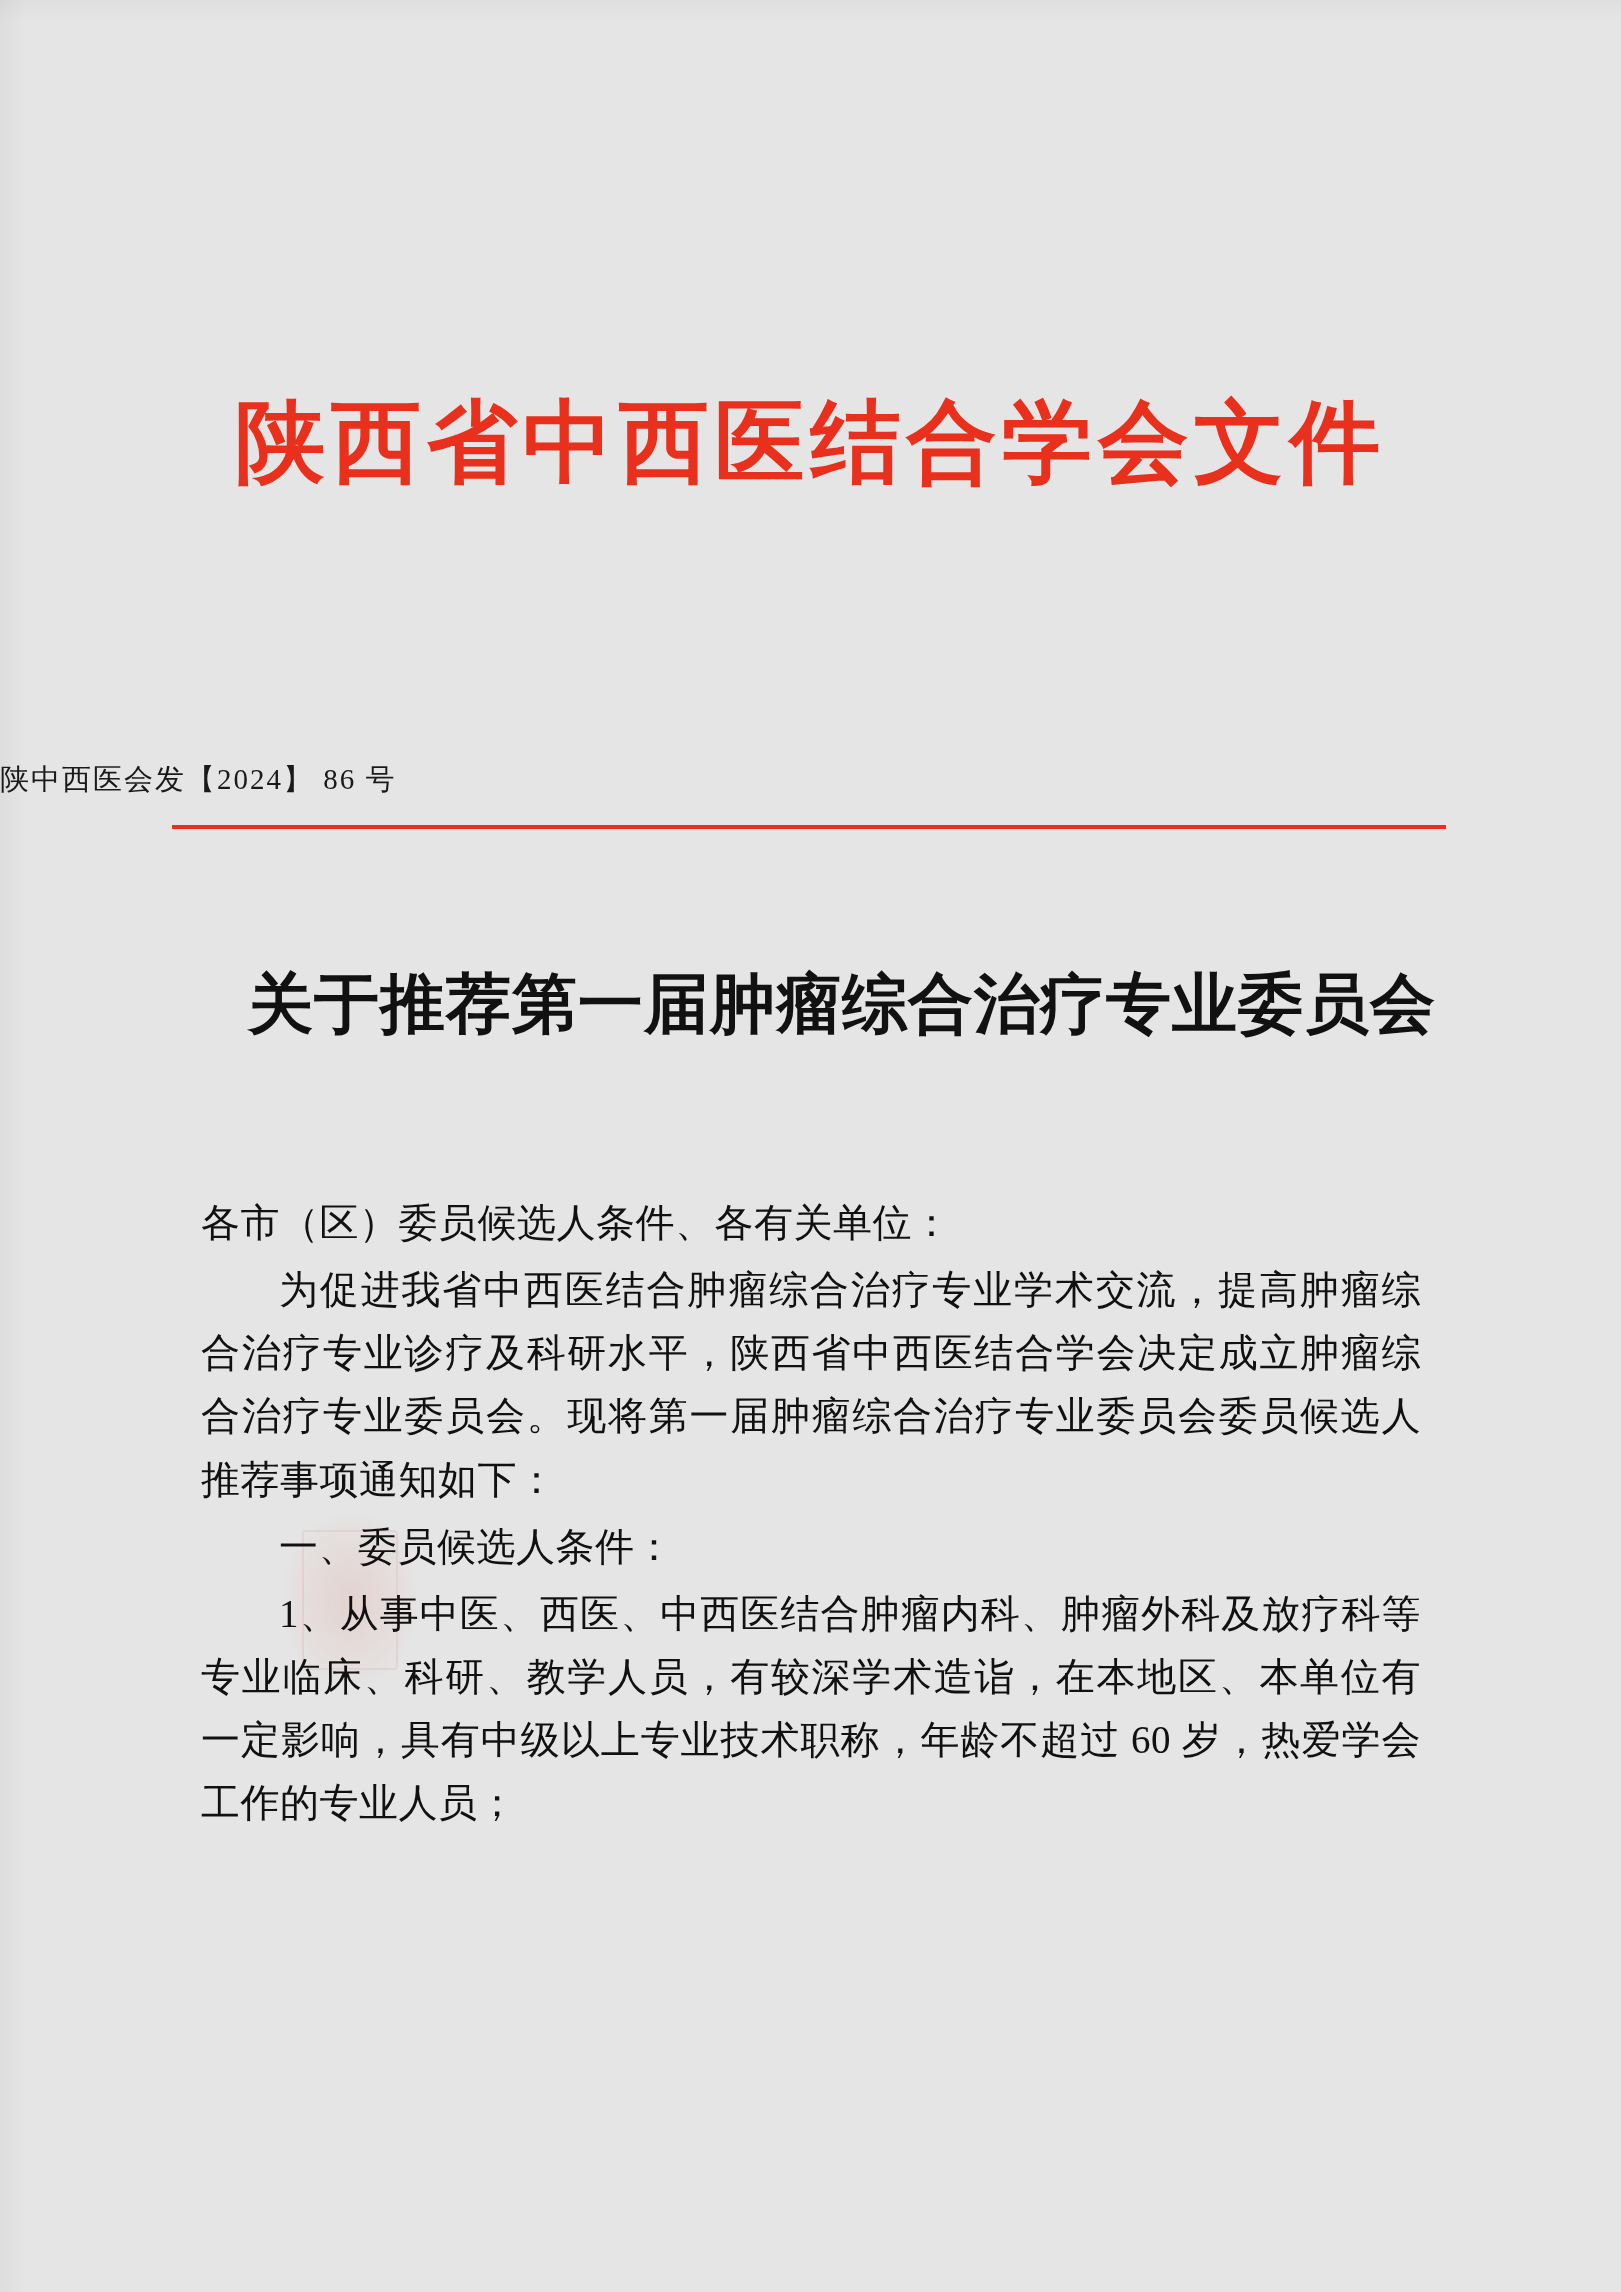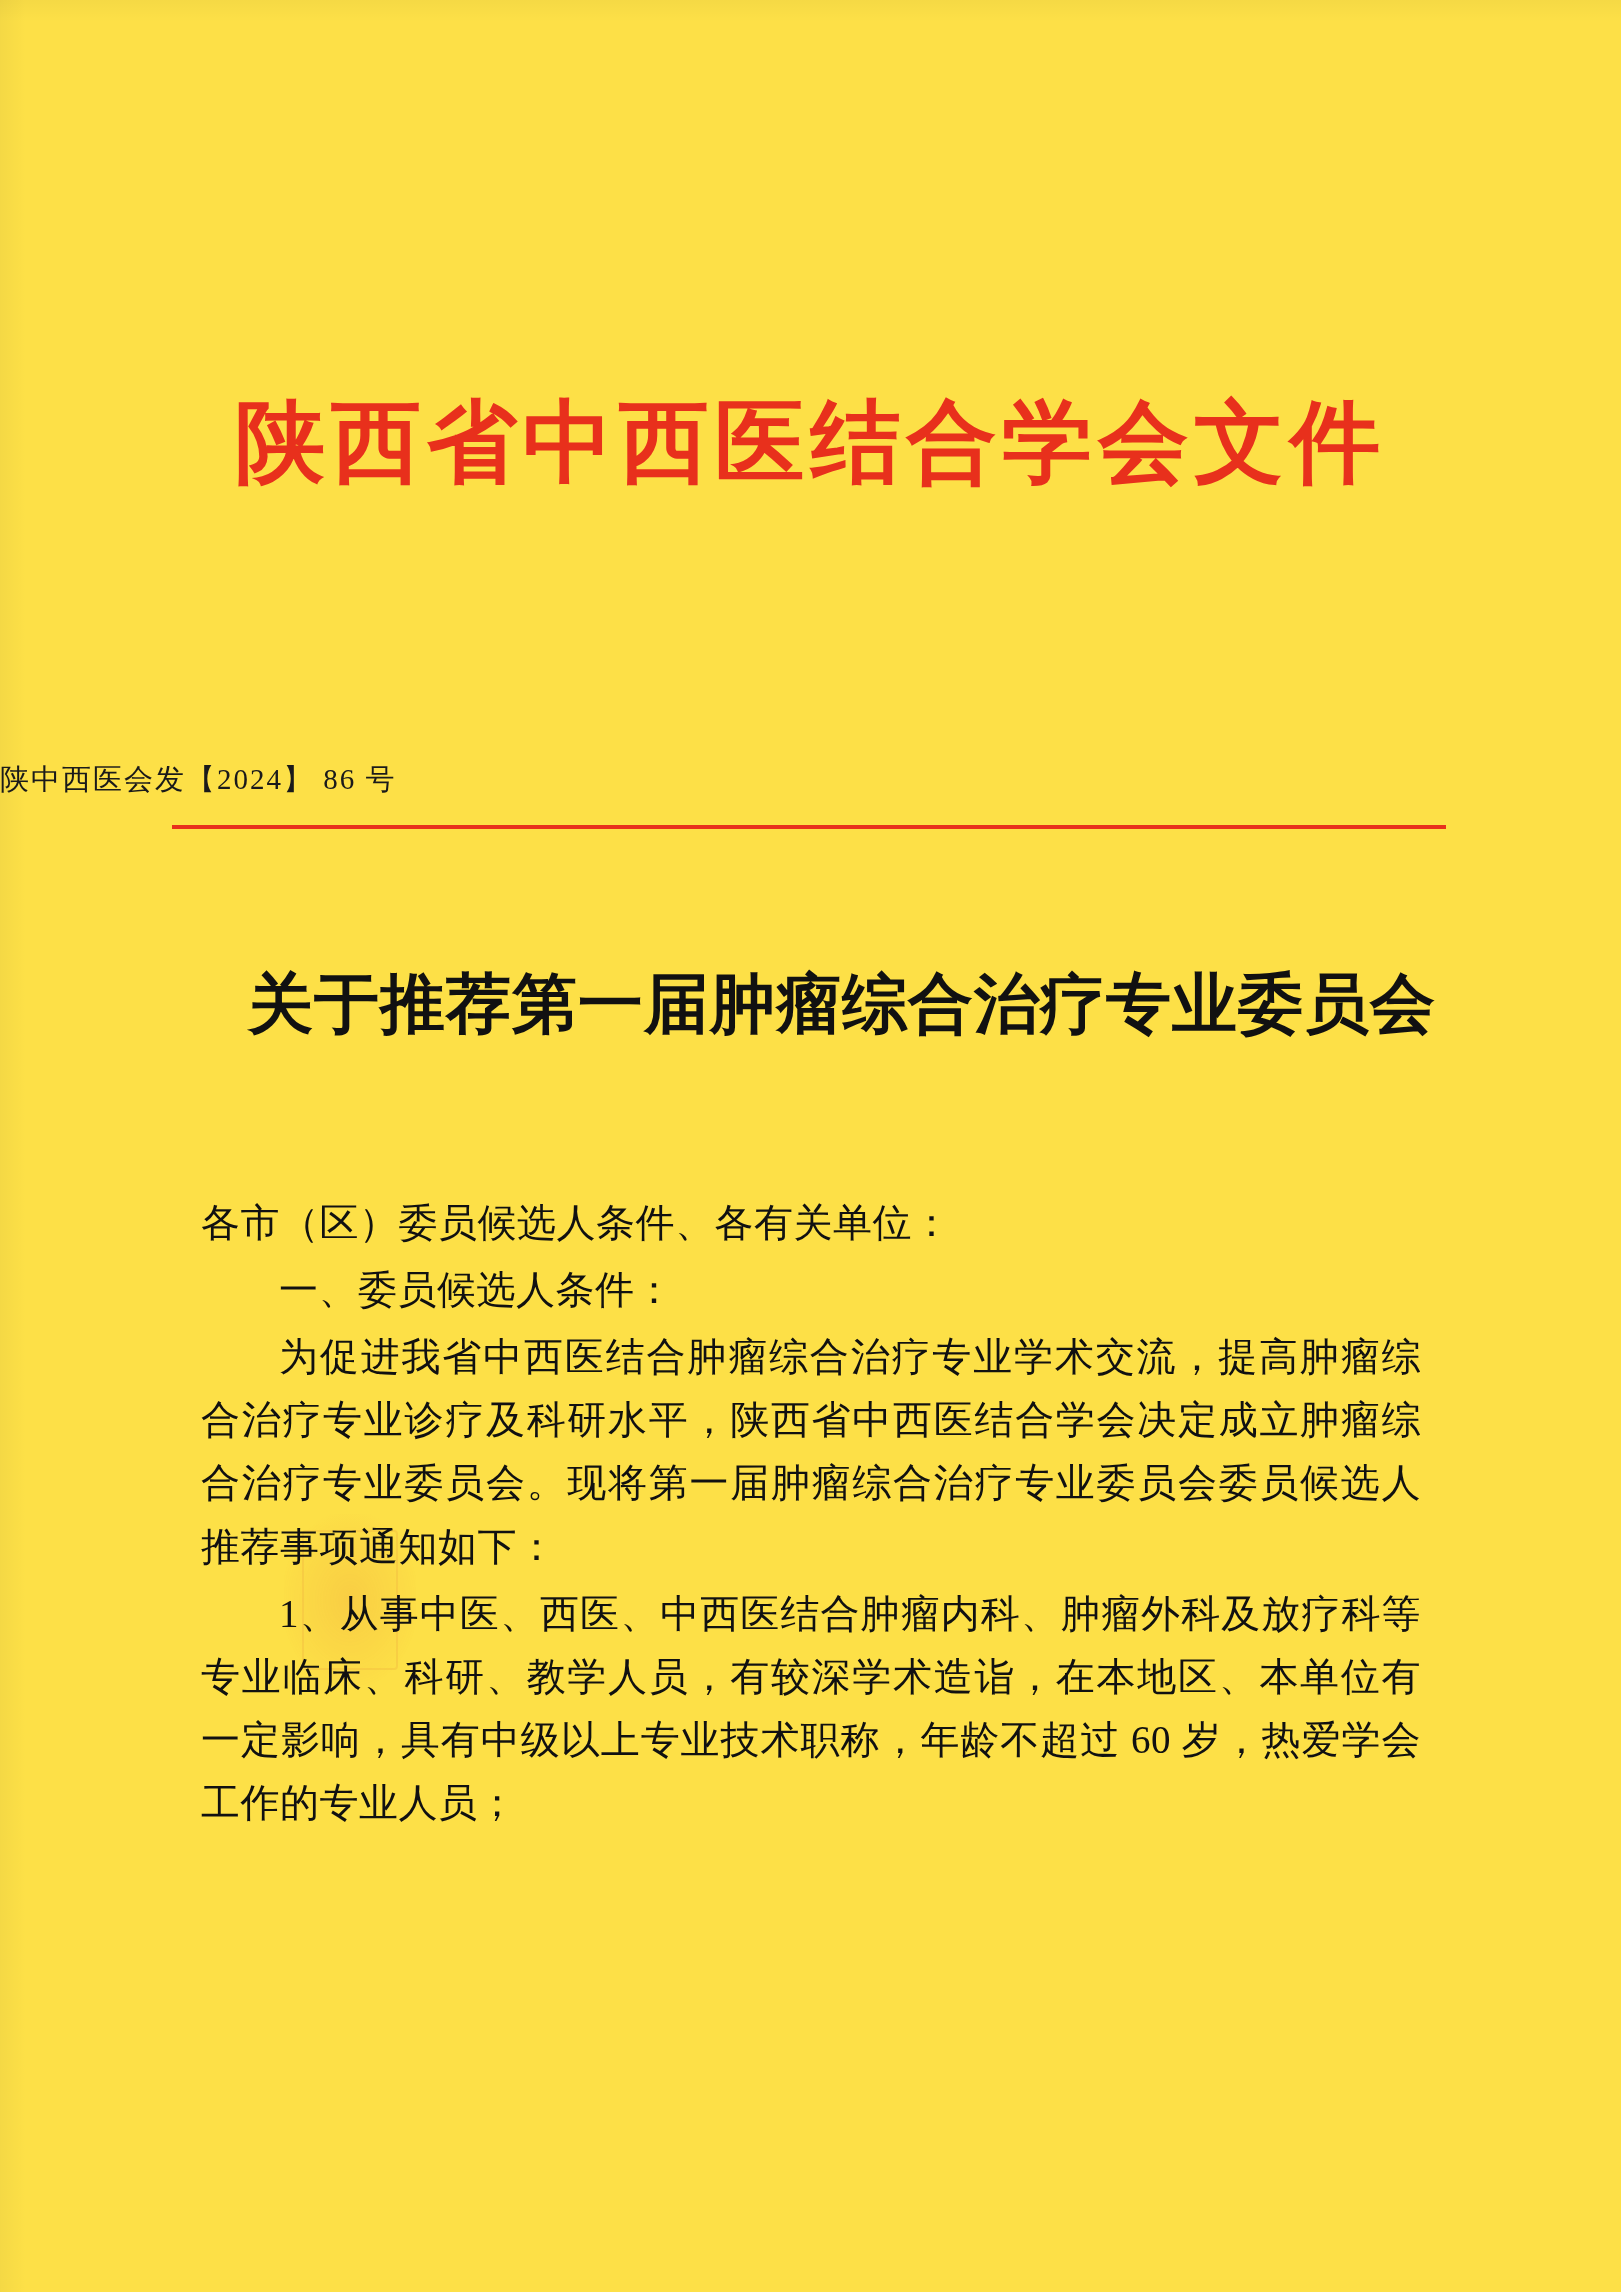--- a/index.html
+++ b/index.html
@@ -11,21 +11,21 @@
     width: 1621px;
     height: 2293px;
     position: relative;
     font-family: "Liberation Serif", "DejaVu Serif", serif;
     color: #1a1a1a;
     overflow: hidden;
   }
   .page {
     position: absolute;
     inset: 0;
-    background: #fde047;
+    background: #e5e5e5;
   }
   
   .masthead {
     position: absolute;
     top: 392px;
     left: 0;
     width: 100%;
     text-align: center;
   }
   .masthead-title {
@@ -149,19 +149,19 @@
   <div class="red-rule"></div>
 
   <div class="doc-title">
     <span>关于推荐第一届肿瘤综合治疗专业委员会</span>
   </div>
 
   <div class="seal-ghost"></div>
 
   <div class="body-block">
     <p class="noindent">各市（区）委员候选人条件、各有关单位：</p>
+    <p class="indent">为促进我省中西医结合肿瘤综合治疗专业学术交流，提高肿瘤综合治疗专业诊疗及科研水平，陕西省中西医结合学会决定成立肿瘤综合治疗专业委员会。现将第一届肿瘤综合治疗专业委员会委员候选人推荐事项通知如下：</p>
     <p class="indent">一、委员候选人条件：</p>
-    <p class="indent">为促进我省中西医结合肿瘤综合治疗专业学术交流，提高肿瘤综合治疗专业诊疗及科研水平，陕西省中西医结合学会决定成立肿瘤综合治疗专业委员会。现将第一届肿瘤综合治疗专业委员会委员候选人推荐事项通知如下：</p>
     <p class="indent">1、从事中医、西医、中西医结合肿瘤内科、肿瘤外科及放疗科等专业临床、科研、教学人员，有较深学术造诣，在本地区、本单位有一定影响，具有中级以上专业技术职称，年龄不超过 60 岁，热爱学会工作的专业人员；</p>
   </div>
 
 </div>
 
 
 </body></html>

